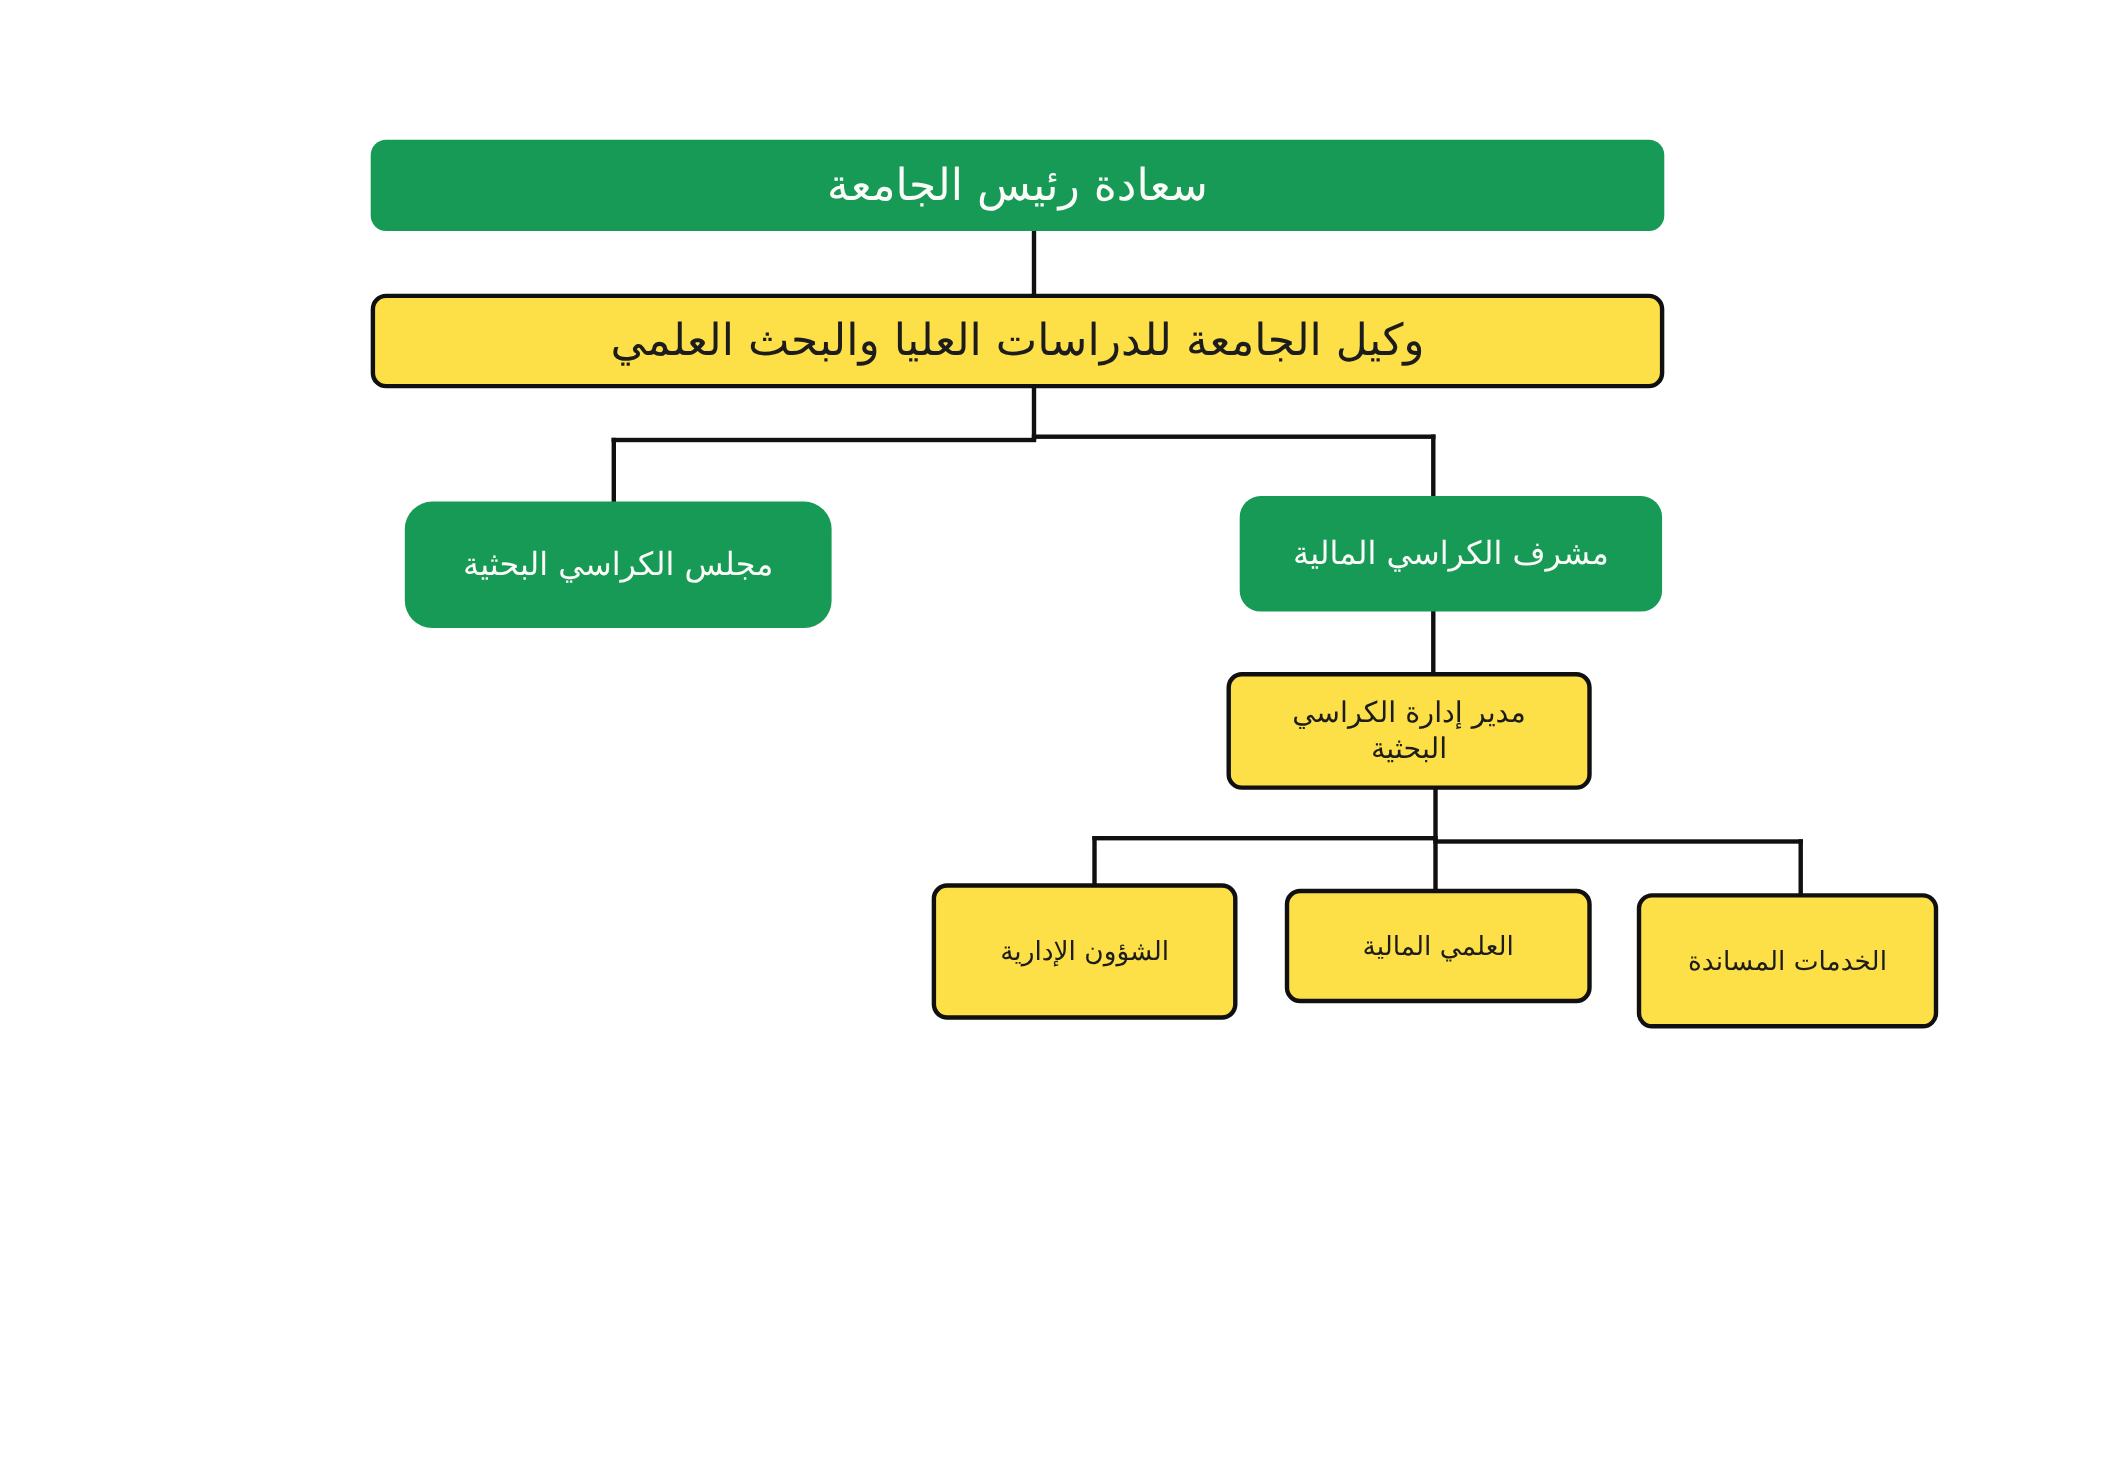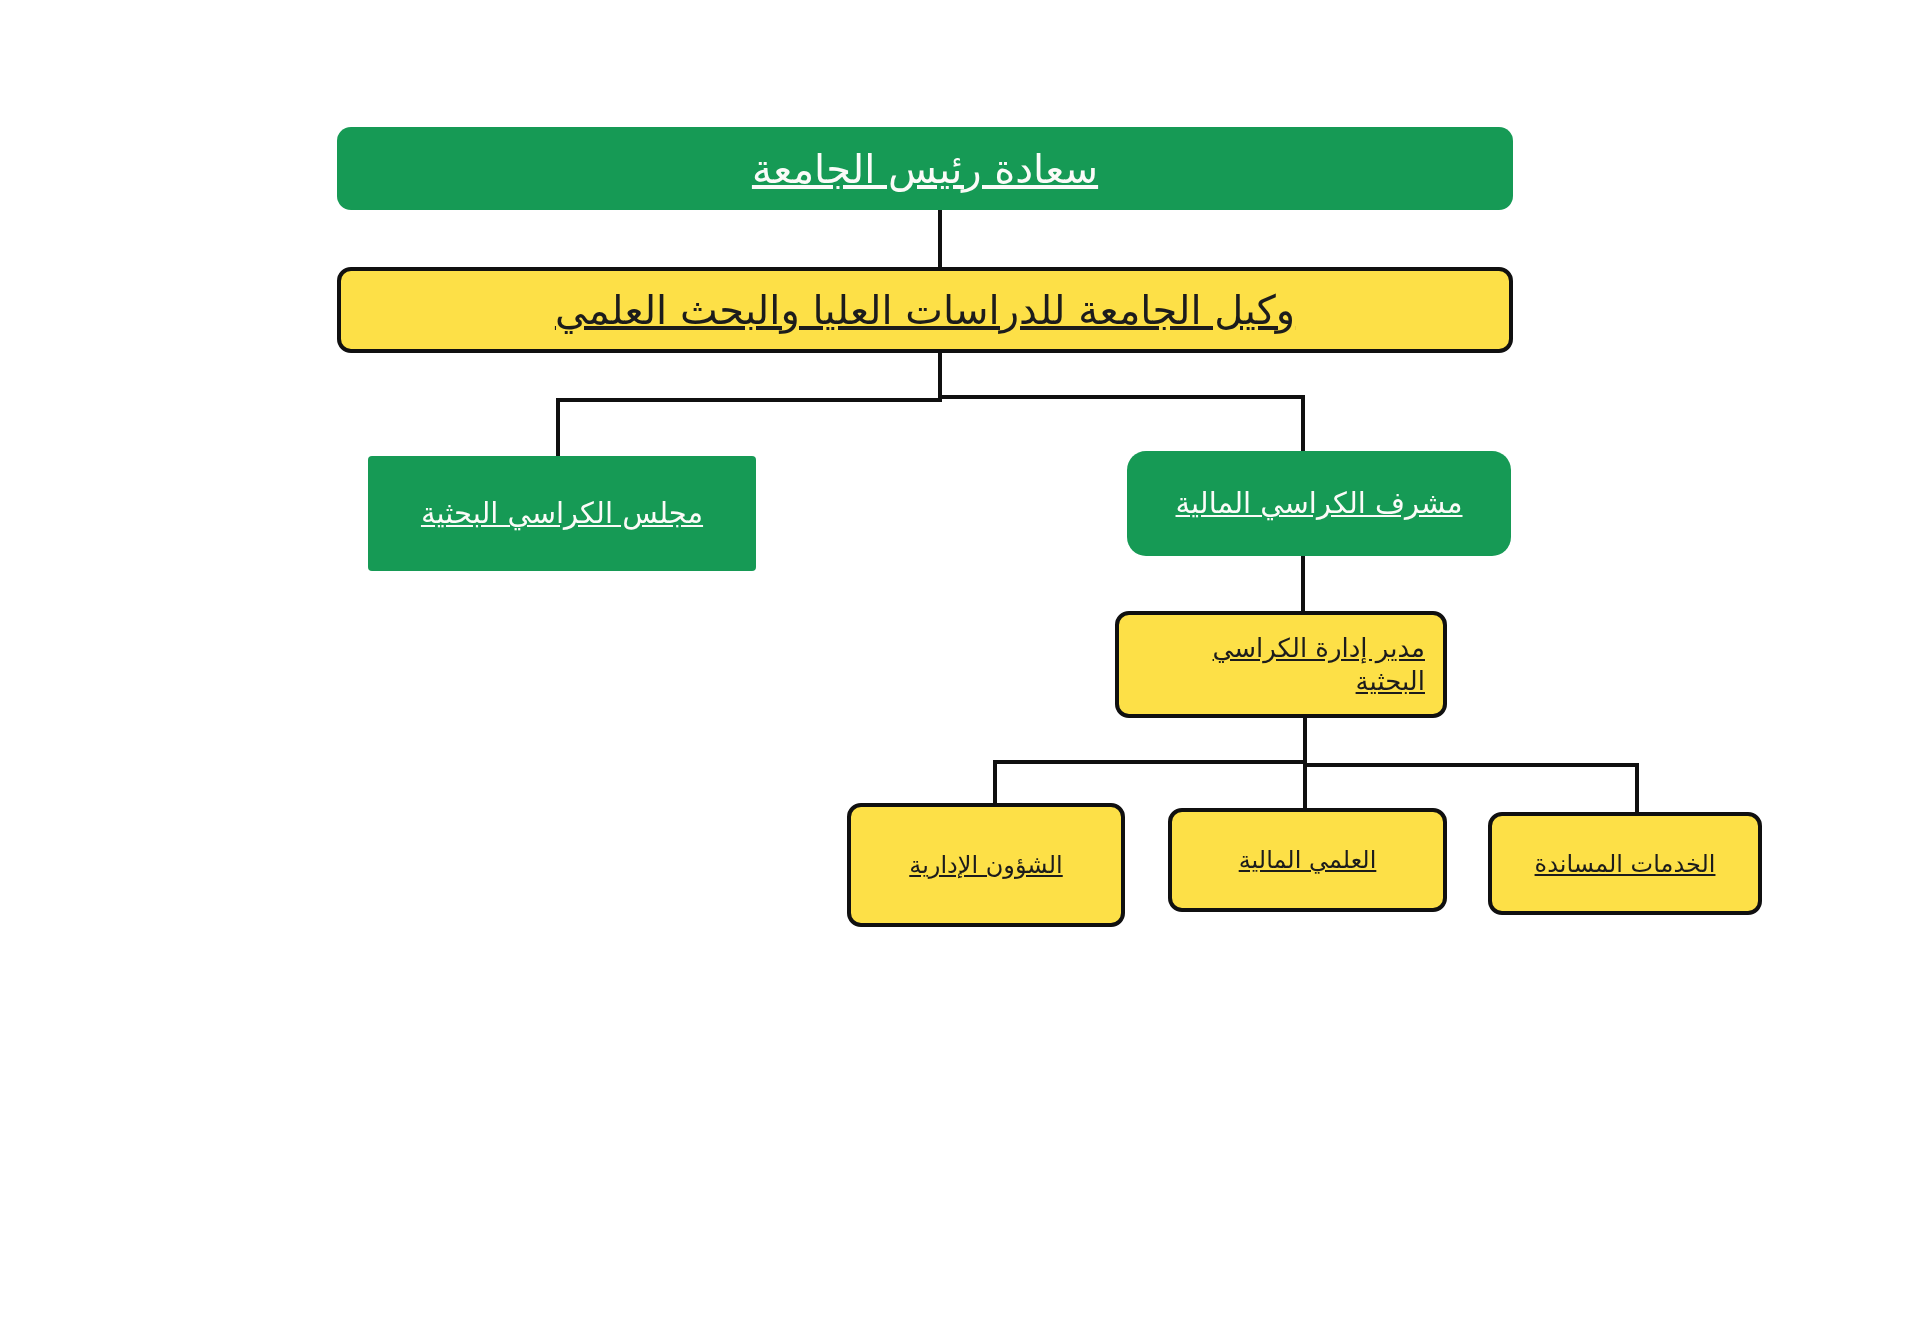--- a/index.html
+++ b/index.html
@@ -14,51 +14,50 @@
     height: 1330px;
     background: var(--bg, #ffffff);
     overflow: hidden;
   }
   .node {
     position: absolute;
     display: flex;
     align-items: center;
     justify-content: center;
     box-sizing: border-box;
-    text-align: right;
+    text-align: center;
     direction: rtl;
     line-height: 1.25;
     padding: 4px 18px;
-    text-decoration: underline;
   }
   .node.green {
     background: var(--green, #169a55);
     color: var(--text-on-green, #fbfbf8);
     border-radius: 15px;
     border: none;
   }
   .node.outline {
     background: #fde047;
     border: 4px solid var(--ink, #101010);
     color: var(--text-dark, #1c1c1c);
     border-radius: 14px;
   }
   .line {
     position: absolute;
     background: var(--ink, #101010);
   }
   
   #n-president   { left: 337px;  top: 127px; width: 1176px; height: 83px;  font-size: 40px; border-radius: 14px; }
   #n-vice        { left: 337px;  top: 267px; width: 1176px; height: 86px;  font-size: 40px; }
-  #n-council     { left: 368px;  top: 456px; width: 388px;  height: 115px; font-size: 29px; border-radius: 4px; }
+  #n-council     { left: 368px;  top: 456px; width: 388px;  height: 115px; font-size: 29px; border-radius: 25px; }
   #n-supervisor  { left: 1127px; top: 451px; width: 384px;  height: 105px; font-size: 29px; border-radius: 19px; }
   #n-director    { left: 1115px; top: 611px; width: 332px;  height: 107px; font-size: 26px; }
   #n-admin       { left: 847px;  top: 803px; width: 278px;  height: 124px; font-size: 24px; }
   #n-financial   { left: 1168px; top: 808px; width: 279px;  height: 104px; font-size: 24px; }
-  #n-support     { left: 1488px; top: 812px; width: 274px;  height: 103px; font-size: 24px; }
+  #n-support     { left: 1488px; top: 812px; width: 274px;  height: 123px; font-size: 24px; }
   
   #l-pres-vice      { left: 938px;  top: 208px; width: 4px;   height: 61px; }
   #l-vice-down      { left: 938px;  top: 350px; width: 4px;   height: 50px; }
   #l-rail1-left     { left: 556px;  top: 398px; width: 386px; height: 4px;  }
   #l-rail1-right    { left: 938px;  top: 395px; width: 367px; height: 4px;  }
   #l-drop-council   { left: 556px;  top: 398px; width: 4px;   height: 62px; }
   #l-drop-superv    { left: 1301px; top: 395px; width: 4px;   height: 60px; }
   #l-superv-dir     { left: 1301px; top: 554px; width: 4px;   height: 59px; }
   #l-dir-down       { left: 1303px; top: 716px; width: 4px;   height: 48px; }
   #l-rail2-left     { left: 993px;  top: 760px; width: 314px; height: 4px;  }

